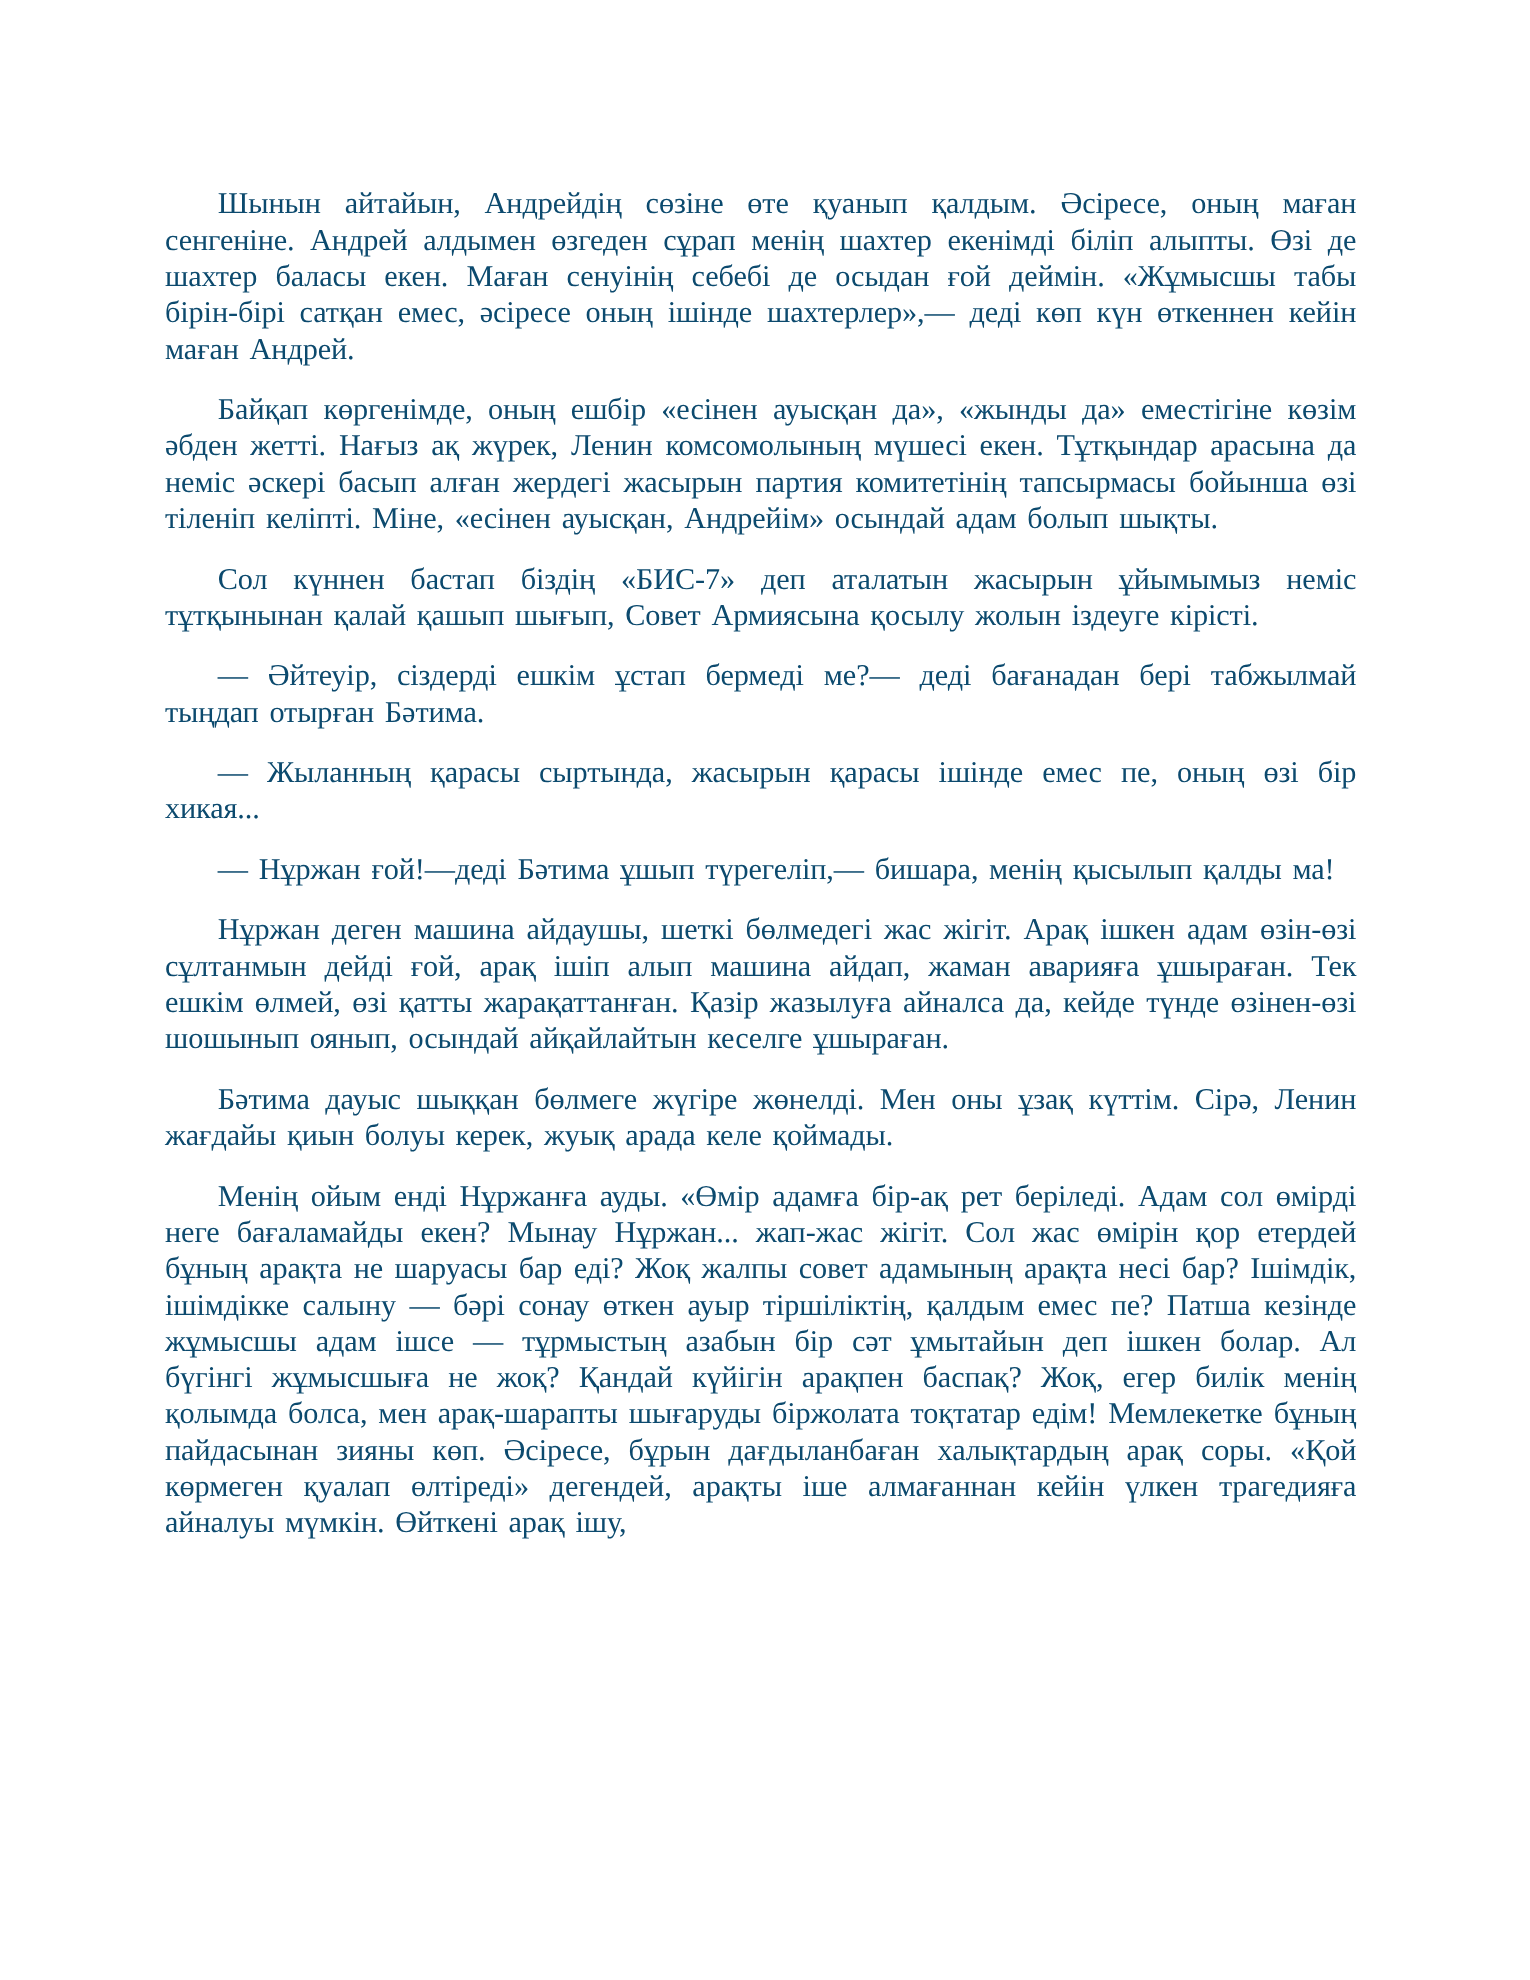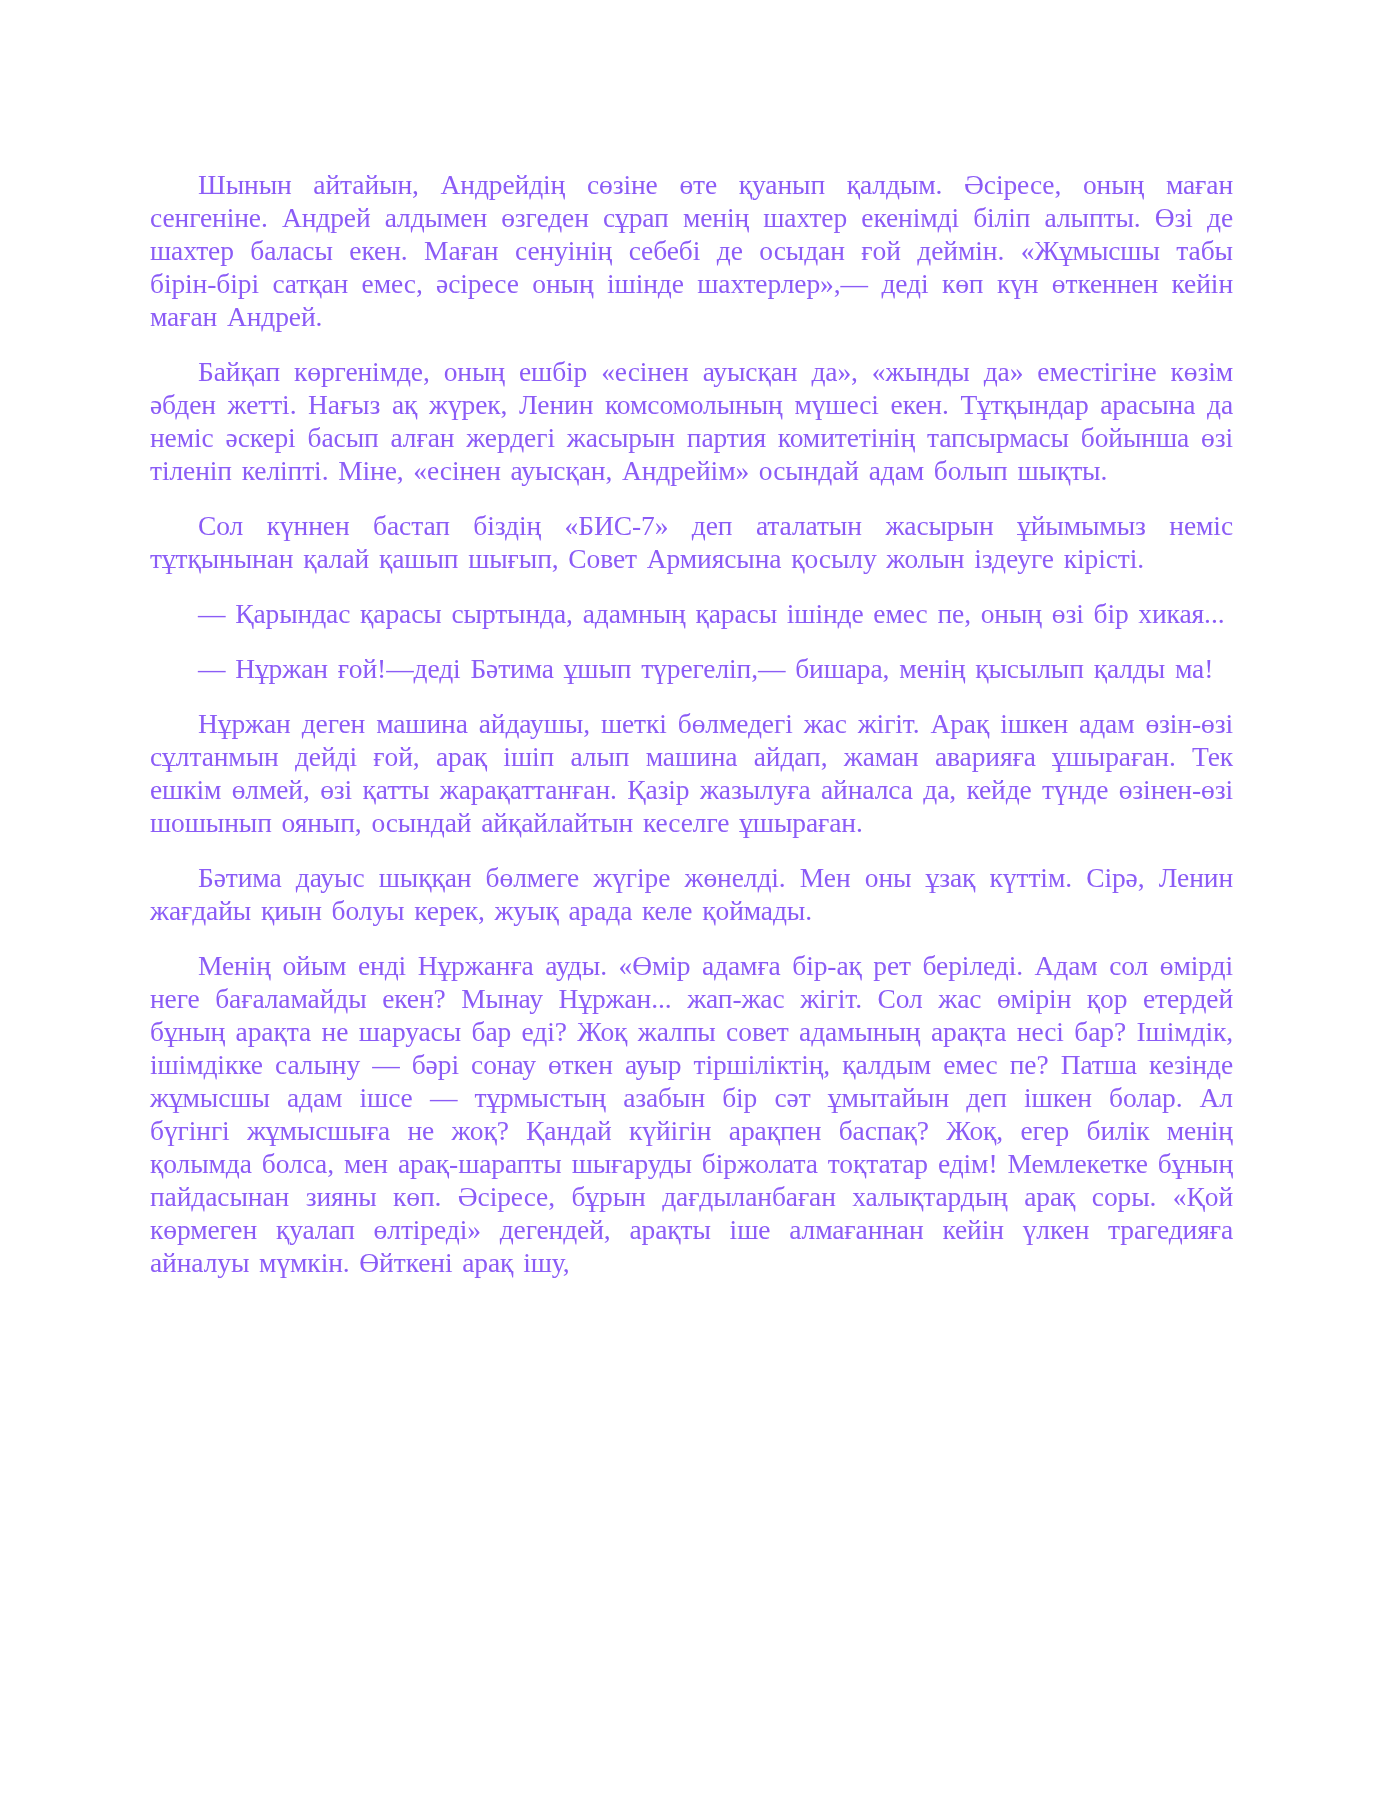--- a/index.html
+++ b/index.html
@@ -19,36 +19,37 @@
     padding: 168px 158px 0 150px;
     background: #ffffff;
   }
   .text-block {
     width: 1083px;
   }
   .para {
     font-family: "Liberation Serif", "DejaVu Serif", serif;
     font-size: 27.5px;
     line-height: 33px;
-    color: #8b5cf6;
+    color: #0c4a6e;
     text-align: justify;
     text-indent: 48px;
     word-spacing: 3px;
     letter-spacing: -0.1px;
     margin: 0 0 22px 0;
     hyphens: none;
   }
 </style>
 </head>
 <body>
 
 <div class="page">
   <div class="text-block">
     <p class="para">Шынын айтайын, Андрейдің сөзіне өте қуанып қалдым. Әсіресе, оның маған сенгеніне. Андрей алдымен өзгеден сұрап менің шахтер екенімді біліп алыпты. Өзі де шахтер баласы екен. Маған сенуінің себебі де осыдан ғой деймін. «Жұмысшы табы бірін-бірі сатқан емес, әсіресе оның ішінде шахтерлер»,— деді көп күн өткеннен кейін маған Андрей.</p>
     <p class="para">Байқап көргенімде, оның ешбір «есінен ауысқан да», «жынды да» еместігіне көзім әбден жетті. Нағыз ақ жүрек, Ленин комсомолының мүшесі екен. Тұтқындар арасына да неміс әскері басып алған жердегі жасырын партия комитетінің тапсырмасы бойынша өзі тіленіп келіпті. Міне, «есінен ауысқан, Андрейім» осындай адам болып шықты.</p>
     <p class="para">Сол күннен бастап біздің «БИС-7» деп аталатын жасырын ұйымымыз неміс тұтқынынан қалай қашып шығып, Совет Армиясына қосылу жолын іздеуге кірісті.</p>
-    <p class="para">— Қарындас қарасы сыртында, адамның қарасы ішінде емес пе, оның өзі бір хикая...</p>
+    <p class="para">— Әйтеуір, сіздерді ешкім ұстап бермеді ме?— деді бағанадан бері табжылмай тыңдап отырған Бәтима.</p>
+    <p class="para">— Жыланның қарасы сыртында, жасырын қарасы ішінде емес пе, оның өзі бір хикая...</p>
     <p class="para">— Нұржан ғой!—деді Бәтима ұшып түрегеліп,— бишара, менің қысылып қалды ма!</p>
     <p class="para">Нұржан деген машина айдаушы, шеткі бөлмедегі жас жігіт. Арақ ішкен адам өзін-өзі сұлтанмын дейді ғой, арақ ішіп алып машина айдап, жаман аварияға ұшыраған. Тек ешкім өлмей, өзі қатты жарақаттанған. Қазір жазылуға айналса да, кейде түнде өзінен-өзі шошынып оянып, осындай айқайлайтын кеселге ұшыраған.</p>
     <p class="para">Бәтима дауыс шыққан бөлмеге жүгіре жөнелді. Мен оны ұзақ күттім. Сірә, Ленин жағдайы қиын болуы керек, жуық арада келе қоймады.</p>
     <p class="para">Менің ойым енді Нұржанға ауды. «Өмір адамға бір-ақ рет беріледі. Адам сол өмірді неге бағаламайды екен? Мынау Нұржан... жап-жас жігіт. Сол жас өмірін қор етердей бұның арақта не шаруасы бар еді? Жоқ жалпы совет адамының арақта несі бар? Ішімдік, ішімдікке салыну — бәрі сонау өткен ауыр тіршіліктің, қалдым емес пе? Патша кезінде жұмысшы адам ішсе — тұрмыстың азабын бір сәт ұмытайын деп ішкен болар. Ал бүгінгі жұмысшыға не жоқ? Қандай күйігін арақпен баспақ? Жоқ, егер билік менің қолымда болса, мен арақ-шарапты шығаруды біржолата тоқтатар едім! Мемлекетке бұның пайдасынан зияны көп. Әсіресе, бұрын дағдыланбаған халықтардың арақ соры. «Қой көрмеген қуалап өлтіреді» дегендей, арақты іше алмағаннан кейін үлкен трагедияға айналуы мүмкін. Өйткені арақ ішу,</p>
   </div>
 </div>
 
 </body></html>

